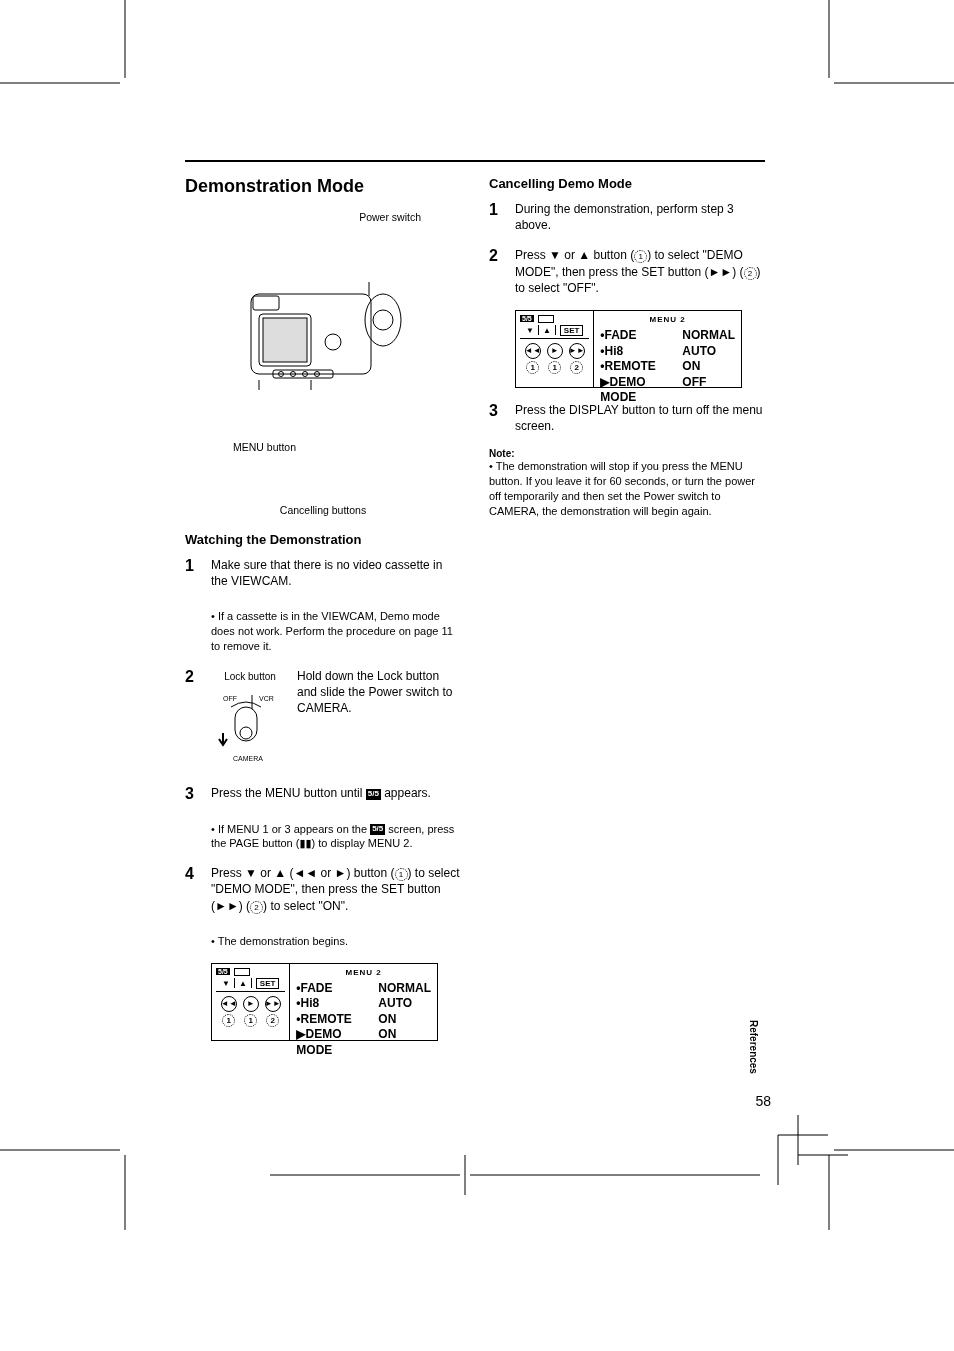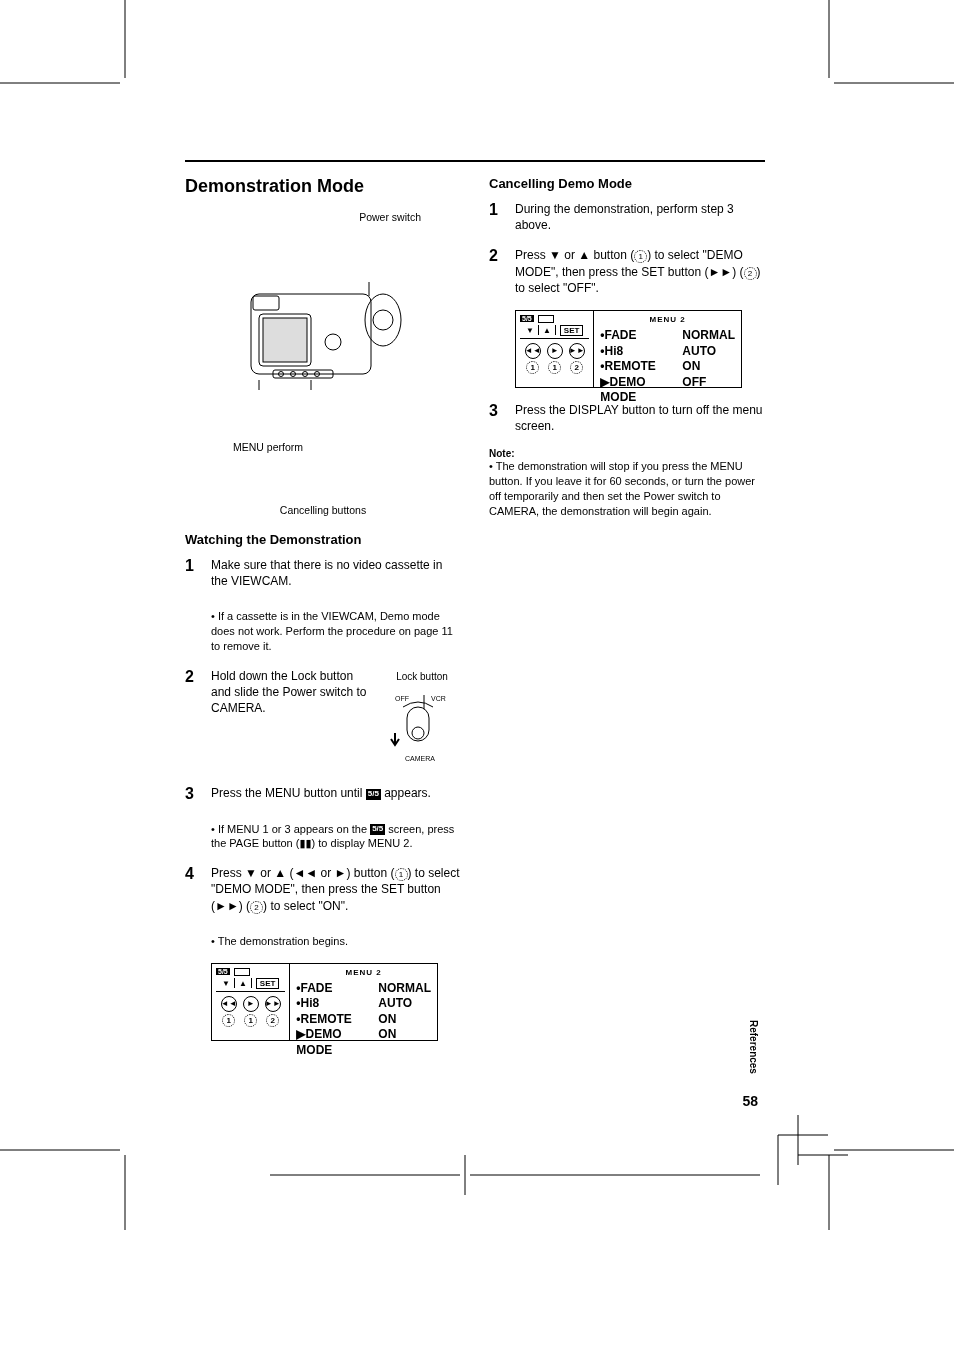--- a/index.html
+++ b/index.html
@@ -147,23 +147,23 @@
   .side-tab {
     position: absolute;
     right: 195px;
     top: 1020px;
     writing-mode: vertical-rl;
     font-weight: bold;
     font-size: 10px;
   }
   .page-num {
     position: absolute;
-    right: 196px;
+    right: 183px;
     top: 1093px;
-    font-weight: bold;
+    font-weight: normal;
     font-size: 14px;
   }
   .footer {
     position: absolute;
     left: 0;
     width: 954px;
     top: 1255px;
     text-align: center;
     font-family: "Times New Roman", serif;
     font-size: 13px;
@@ -255,56 +255,56 @@
             <line x1="26" y1="108" x2="26" y2="118" stroke="#000"></line>
             <line x1="78" y1="108" x2="78" y2="118" stroke="#000"></line>
             <rect x="40" y="98" width="60" height="8" rx="2" fill="none" stroke="#000"></rect>
             <circle cx="48" cy="102" r="2.5" fill="none" stroke="#000"></circle>
             <circle cx="60" cy="102" r="2.5" fill="none" stroke="#000"></circle>
             <circle cx="72" cy="102" r="2.5" fill="none" stroke="#000"></circle>
             <circle cx="84" cy="102" r="2.5" fill="none" stroke="#000"></circle>
           </svg>
         </div>
         <div style="display:flex; width:180px; justify-content:space-between;">
-          <span class="caption" style="text-align:left;">MENU perform</span>
+          <span class="caption" style="text-align:left;">MENU button</span>
         </div>
         <div class="caption">Cancelling buttons</div>
       </div>
 
       <h2>Watching the Demonstration</h2>
 
       <div class="step">
         <div class="num">1</div>
         <div class="body">
           <span>Make sure that there is no video cassette in the VIEWCAM.</span>
           <div class="bullet">• If a cassette is in the VIEWCAM, Demo mode does not work. Perform the procedure on page 11 to remove it.</div>
         </div>
       </div>
 
       <div class="step">
         <div class="num">2</div>
         <div class="body step2-wrap">
-          <div style="flex:1;">
-            <span>Hold down the Lock button and slide the Power switch to CAMERA.</span>
-          </div>
           <div style="width:78px;">
             <div class="caption" style="text-align:center;font-size:10px;">Lock button</div>
             <div class="lock-box">
               <svg viewBox="0 0 70 82" width="70" height="82">
                 <text x="12" y="12" font-size="7">OFF</text>
                 <text x="48" y="12" font-size="7">VCR</text>
                 <path d="M 20 18 Q 35 8 50 18" fill="none" stroke="#000"></path>
                 <rect x="24" y="18" width="22" height="34" rx="11" fill="none" stroke="#000"></rect>
                 <circle cx="35" cy="44" r="6" fill="none" stroke="#000"></circle>
                 <line x1="41" y1="6" x2="41" y2="20" stroke="#000"></line>
                 <path d="M 12 56 L 12 44 M 8 50 L 12 56 L 16 50" fill="none" stroke="#000" stroke-width="2"></path>
                 <text x="22" y="72" font-size="7">CAMERA</text>
               </svg>
             </div>
           </div>
+          <div style="flex:1;">
+            <span>Hold down the Lock button and slide the Power switch to CAMERA.</span>
+          </div>
         </div>
       </div>
 
       <div class="step">
         <div class="num">3</div>
         <div class="body">
           <span>Press the MENU button until </span><span class="boxed55">5/5</span><span> appears.</span>
           <div class="bullet">
             <span>• If MENU 1 or 3 appears on the </span><span class="boxed55">5/5</span><span> screen, press the PAGE button (</span><span>▮▮</span><span>) to display MENU 2.</span>
           </div>

